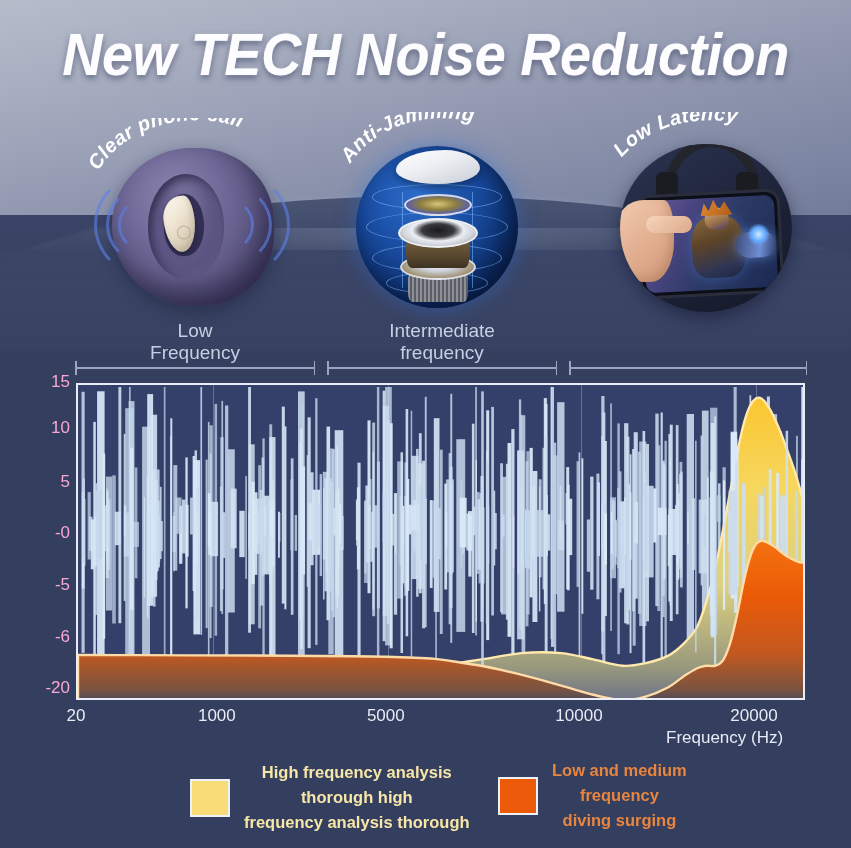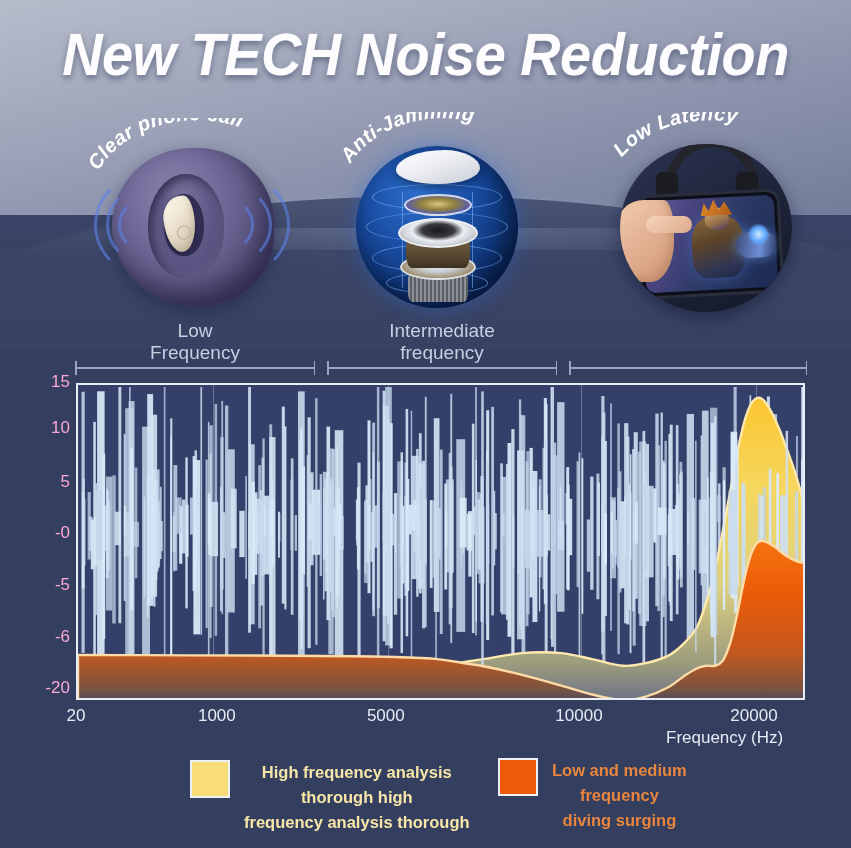--- a/index.html
+++ b/index.html
@@ -256,21 +256,21 @@
   .xtick {
     position: absolute; top: 384px; font-size: 17px; color: #e6ebf5;
     transform: translateX(-50%); white-space: nowrap;
   }
   .xaxis-title {
     position: absolute; left: 666px; top: 406px; font-size: 17px; color: #e6ebf5;
   }
 
   
   .legend { position: absolute; left: 0; top: 752px; width: 851px; height: 96px; }
-  .legend-item { position: absolute; display: flex; gap: 14px; }
+  .legend-item { position: absolute; display: flex; align-items: center; gap: 14px; }
   .swatch { width: 40px; height: 38px; border: 2px solid #eef1f7; flex: 0 0 auto; }
   .legend-text {
     font-size: 16.5px; line-height: 25px; text-align: center; white-space: pre-line;
     font-weight: bold;
   }
   #legend-left  { left: 190px; top: 8px; }
   #legend-right { left: 498px; top: 6px; }
 </style>
 </head>
 <body>

